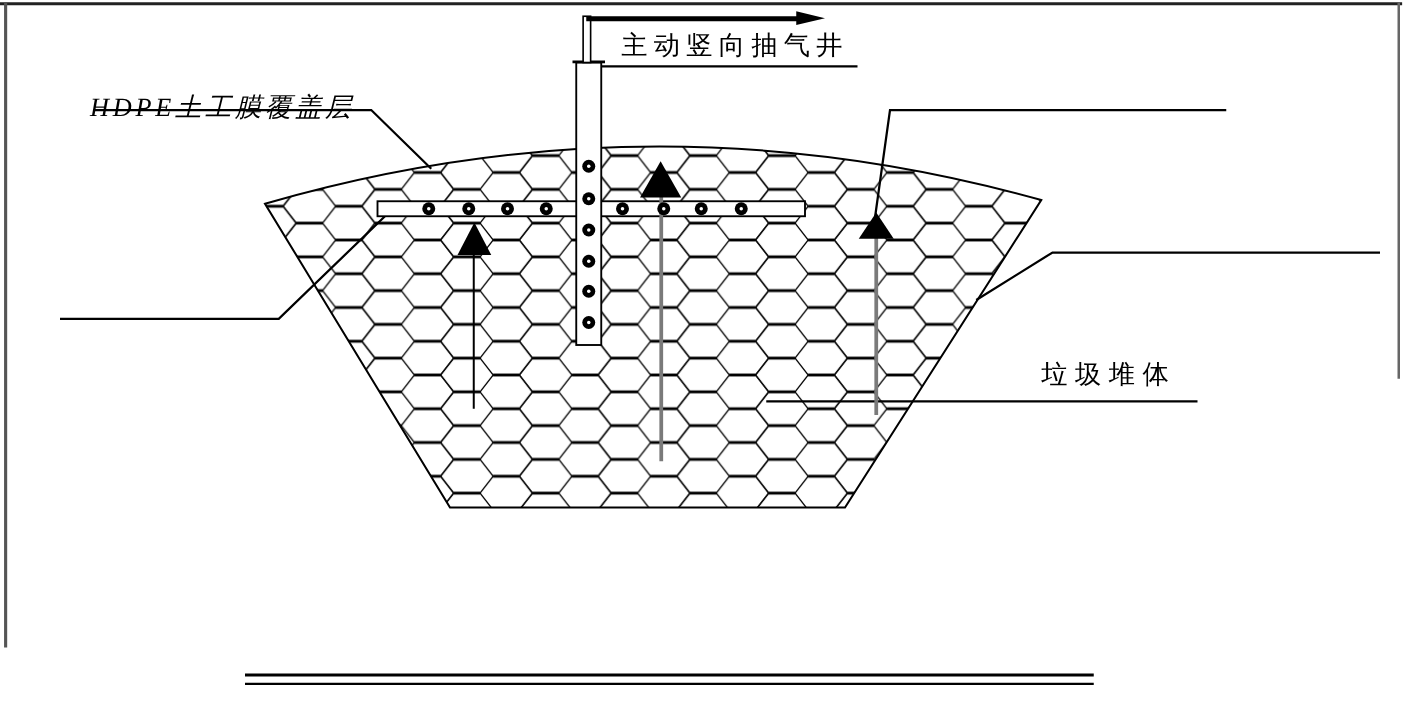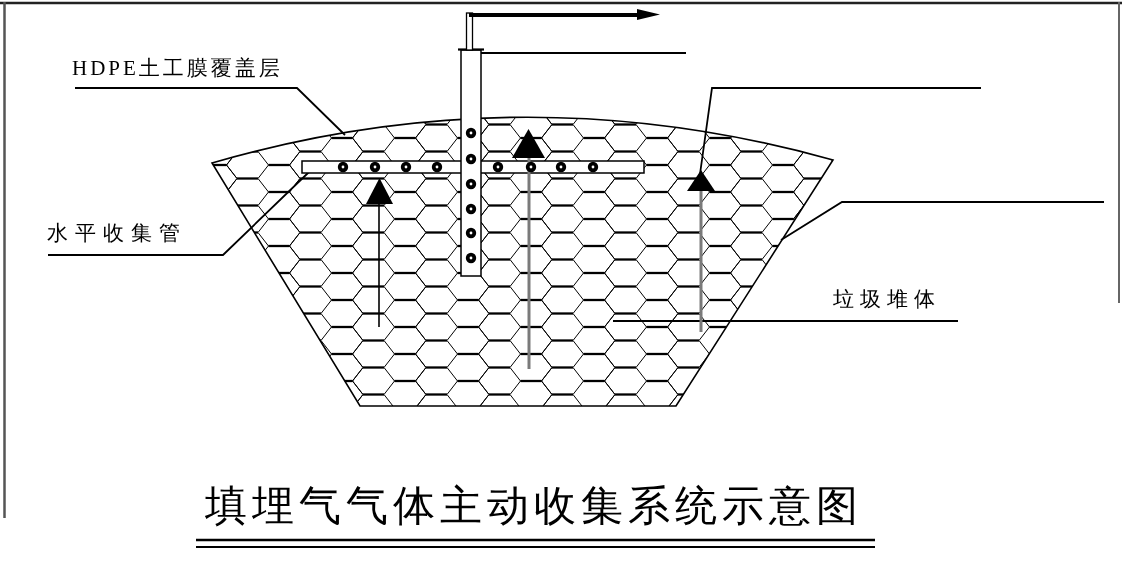--- a/index.html
+++ b/index.html
@@ -5,21 +5,21 @@
   html,body{margin:0;padding:0;background:#fff;}
   #stage{
     position:relative;width:1122px;height:563px;background:#ffffff;overflow:hidden;
     font-family:"Liberation Serif","DejaVu Serif",serif;color:#000;
   }
   #drawing{position:absolute;left:0;top:0;}
   .lbl{
     position:absolute;font-size:21px;line-height:1.15;white-space:nowrap;
     color:#000;letter-spacing:4px;
   }
-  .lbl-cover{left:72px;top:56px;letter-spacing:3px;}
+  .lbl-cover{left:72px;top:74px;letter-spacing:3px;font-style:italic;}
   .lbl-well{left:497px;top:24px;letter-spacing:5px;}
   .lbl-gas{left:716px;top:57px;letter-spacing:5px;}
   .lbl-liner{left:834px;top:174px;letter-spacing:3px;}
   .lbl-hpipe{left:47px;top:221px;letter-spacing:7px;}
   .lbl-waste{left:833px;top:287px;letter-spacing:6px;}
   .fig-title{
     position:absolute;left:534px;top:478px;transform:translateX(-50%);
     font-size:42px;letter-spacing:5px;white-space:nowrap;color:#000;
   }
 </style>
@@ -133,17 +133,16 @@
       <polygon points="637,9 660,14.5 637,20" fill="#000"></polygon>
     </g>
 
     <g>
       <line x1="196" y1="540" x2="875" y2="540" stroke="#000" stroke-width="2.5"></line>
       <line x1="196" y1="547" x2="875" y2="547" stroke="#000" stroke-width="1.8"></line>
     </g>
   </svg>
 
   <div class="lbl lbl-cover">HDPE土工膜覆盖层</div>
-  <div class="lbl lbl-hpipe">水平收集管</div>
+  <div class="lbl lbl-well">主动竖向抽气井</div>
   <div class="lbl lbl-waste">垃圾堆体</div>
 
-  <div class="fig-title">填埋气气体主动收集系统示意图</div>
 </div>
 
 </body></html>

